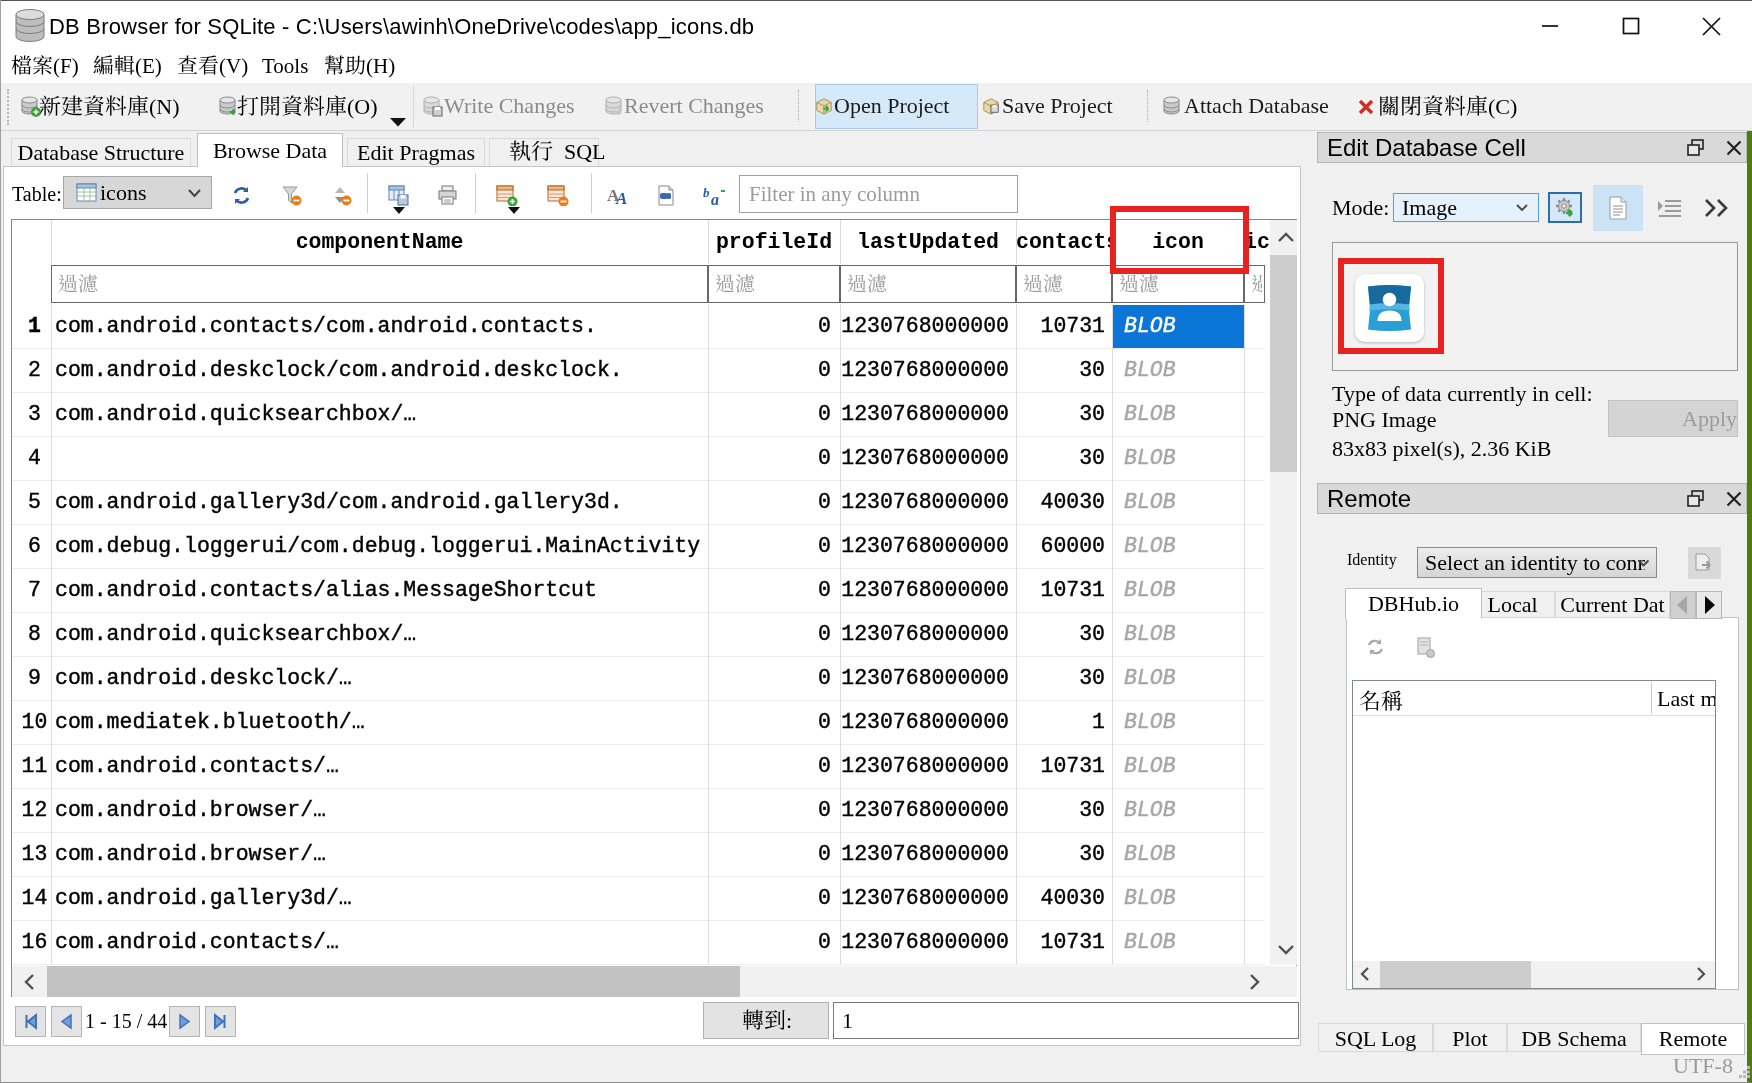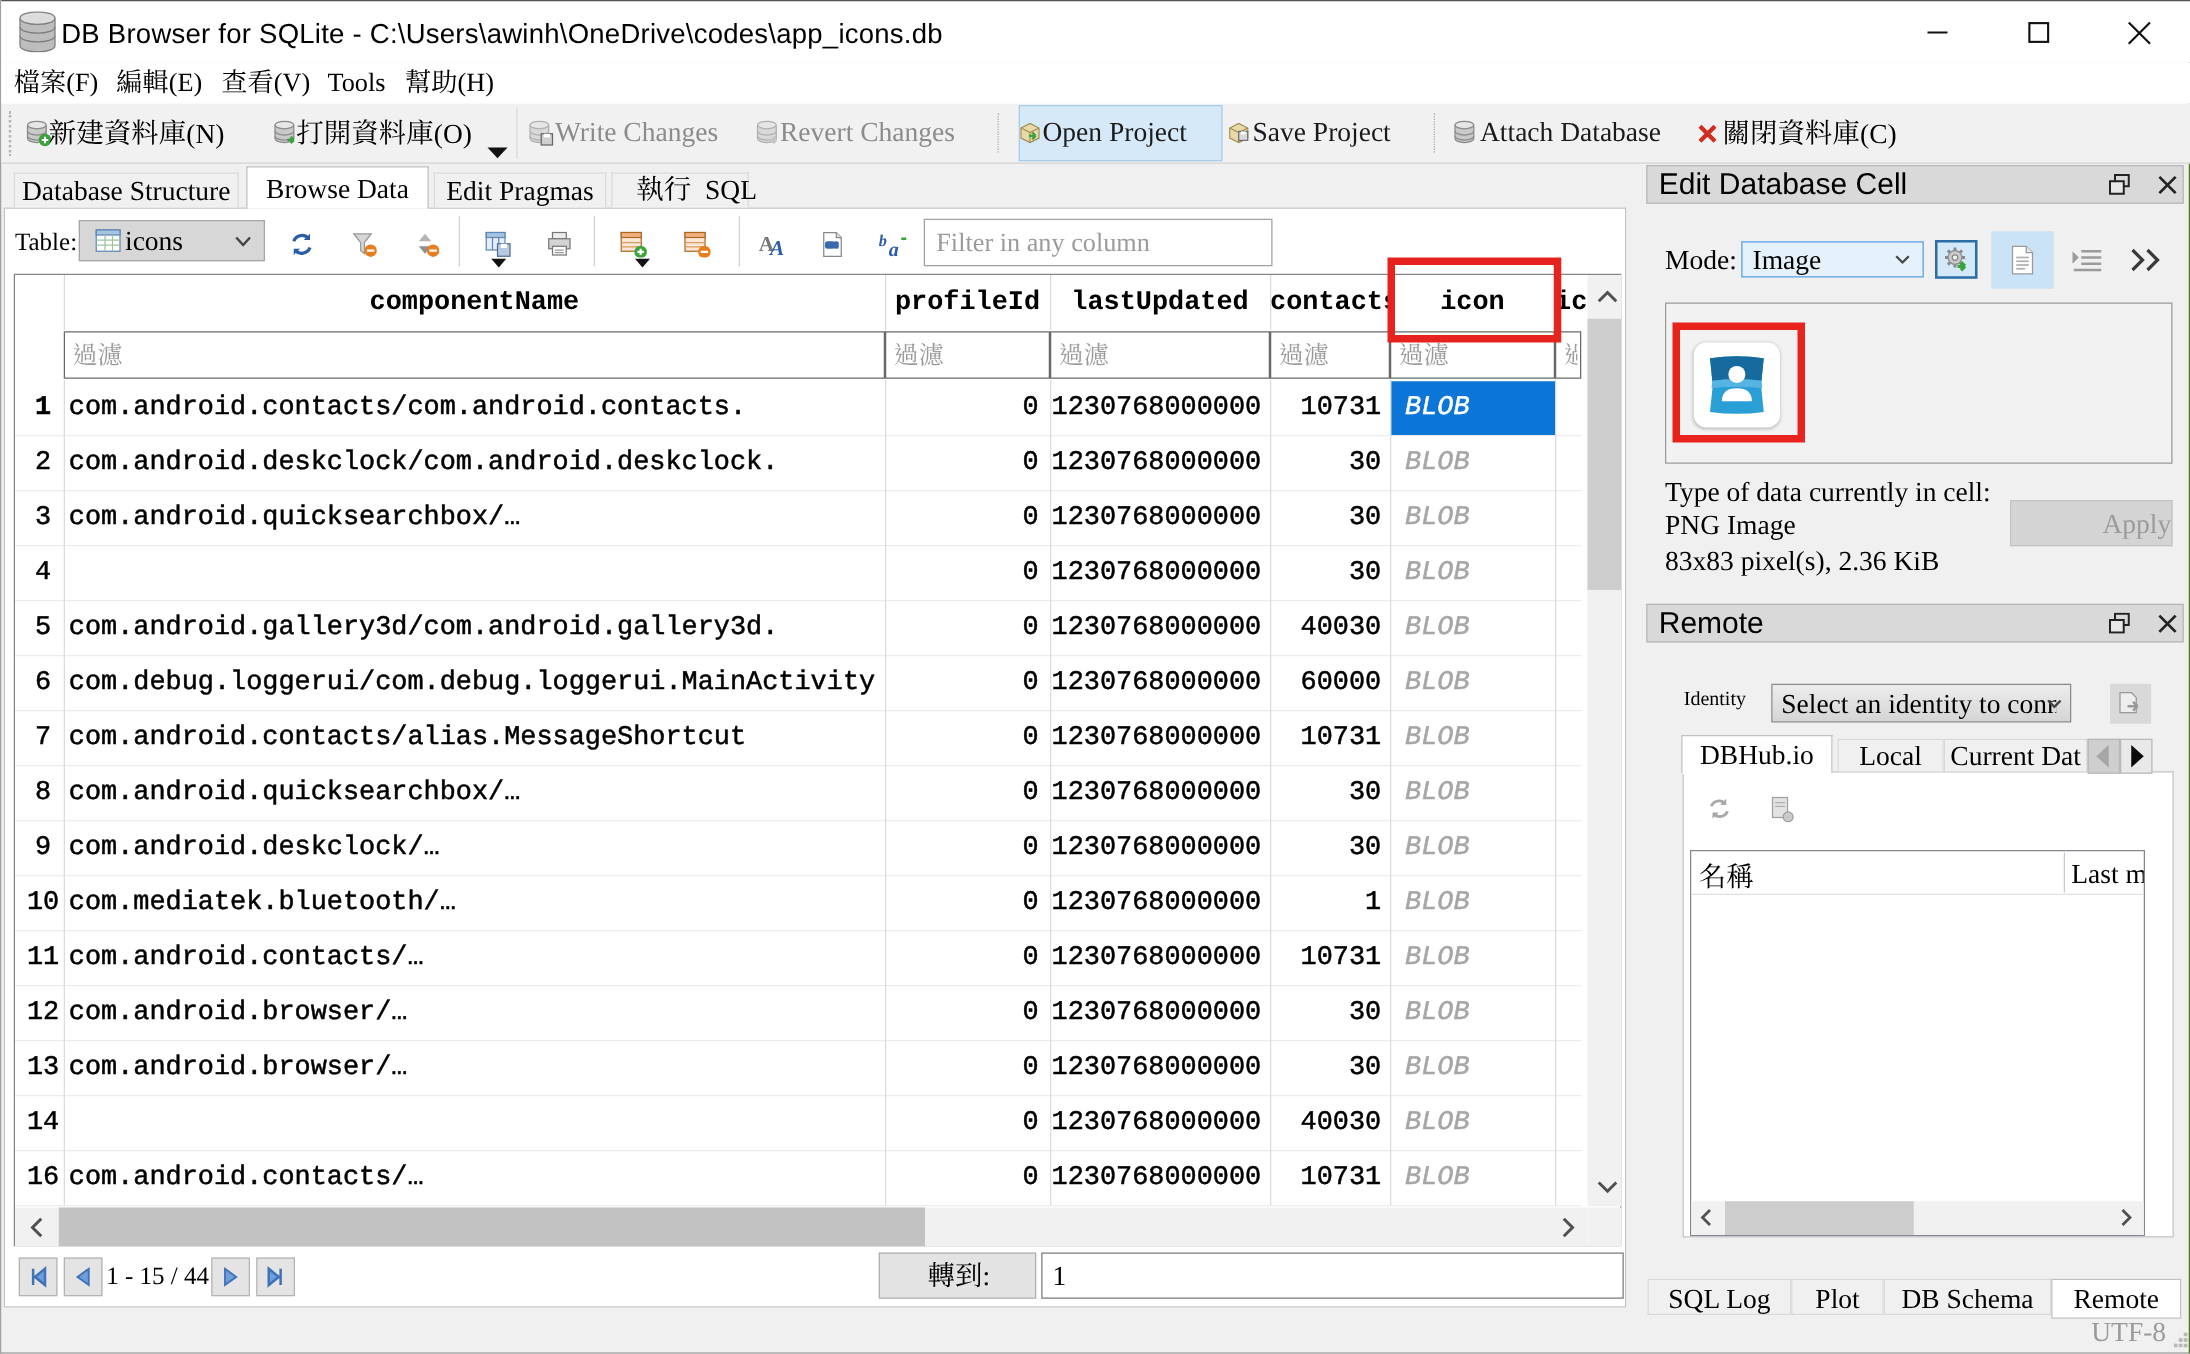--- a/index.html
+++ b/index.html
@@ -1,19 +1,19 @@
 <!DOCTYPE html>
 <html><head>
 <meta charset="utf-8">
 <style>
 * { margin:0; padding:0; box-sizing:border-box; }
 html,body { width:1752px; height:1083px; overflow:hidden; background:#f0f0f0;
   font-family:"Liberation Serif", serif; }
 .abs { position:absolute; }
-#win { position:relative; width:1752px; height:1083px; border-left:1px solid #a0a0a0; border-right:1px solid #4d7c0f; border-bottom:1px solid #8a8a8a; }
+#win { position:relative; width:1752px; height:1083px; border-left:1px solid #a0a0a0; border-right:5px solid #4d7c0f; border-bottom:1px solid #8a8a8a; }
 
 #titlebar { left:0; top:0; width:1752px; height:50px; background:#ffffff; border-top:1px solid #555; }
 #title-text { left:48px; top:0; height:50px; line-height:53px; font-family:"Liberation Sans",sans-serif; font-size:22px; color:#000; letter-spacing:0.2px; }
 
 #menubar { left:0; top:50px; width:1752px; height:33px; background:#ffffff; font-size:21px; color:#000; }
 
 #toolbar { left:0; top:83px; width:1752px; height:48px; background:#f1f1f1; border-bottom:1px solid #d4d4d4; font-size:22px; color:#1a1a1a; }
 .tbtn { position:absolute; top:0; height:46px; line-height:46px; white-space:nowrap; }
 .tsep { position:absolute; top:7px; height:32px; border-left:1px dotted #aaa; }
 
@@ -415,20 +415,21 @@
 <div class="drow blob" style="left:1112px;top:568px">BLOB</div>
 <div class="gline" style="left:0;top:612px;width:1253px;height:1px"></div>
 <div class="rownum" style="top:612px;">13</div>
 <div class="drow" style="left:43px;top:612px">com.android.browser/…</div>
 <div class="drow num" style="left:696px;top:612px;width:123px">0</div>
 <div class="drow num" style="left:828px;top:612px;width:169px">1230768000000</div>
 <div class="drow num" style="left:1004px;top:612px;width:89px">30</div>
 <div class="drow blob" style="left:1112px;top:612px">BLOB</div>
 <div class="gline" style="left:0;top:656px;width:1253px;height:1px"></div>
 <div class="rownum" style="top:656px;">14</div>
+<div class="drow" style="left:43px;top:656px">com.android.gallery3d/…</div>
 <div class="drow num" style="left:696px;top:656px;width:123px">0</div>
 <div class="drow num" style="left:828px;top:656px;width:169px">1230768000000</div>
 <div class="drow num" style="left:1004px;top:656px;width:89px">40030</div>
 <div class="drow blob" style="left:1112px;top:656px">BLOB</div>
 <div class="gline" style="left:0;top:700px;width:1253px;height:1px"></div>
 <div class="rownum" style="top:700px;">16</div>
 <div class="drow" style="left:43px;top:700px">com.android.contacts/…</div>
 <div class="drow num" style="left:696px;top:700px;width:123px">0</div>
 <div class="drow num" style="left:828px;top:700px;width:169px">1230768000000</div>
 <div class="drow num" style="left:1004px;top:700px;width:89px">10731</div>
@@ -569,21 +570,21 @@
 <svg style="position:absolute;right:6px;top:11px" width="13" height="9" viewBox="0 0 13 9">
         <path d="M1.5 1.5 l5 5 l5 -5" stroke="#444" stroke-width="1.8" fill="none"></path>
       </svg>
     </div>
 <div class="abs" style="left:1687px;top:547px;width:33px;height:32px;background:#d9d9d9"></div>
 <svg class="abs" style="left:1694px;top:553px" width="19" height="20" viewBox="0 0 19 20">
       <path d="M1 1 h9 l4 4 v12 h-13 z" fill="#eee" stroke="#999"></path>
       <path d="M7 12 h8 m0 0 l-3.5 -3.5 m3.5 3.5 l-3.5 3.5" stroke="#999" stroke-width="2" fill="none"></path>
     </svg>
 <div class="abs" style="left:1345px;top:617px;width:393px;height:373px;background:#ffffff;border:1px solid #c0c0c0"></div>
-<div class="rtab active" style="left:1344px;top:588px;width:121px;height:31px;border-bottom:1px solid #fff;z-index:3;line-height:30px">DBHub.io</div>
+<div class="rtab active" style="left:1344px;top:588px;width:137px;height:31px;border-bottom:1px solid #fff;z-index:3;line-height:30px">DBHub.io</div>
 <div class="rtab" style="left:1469px;top:591px;width:85px;height:27px;line-height:26px">Local</div>
 <div class="rtab" style="left:1554px;top:591px;width:115px;height:27px;line-height:26px;overflow:hidden">Current Dat</div>
 <div class="abs" style="left:1669px;top:591px;width:26px;height:28px;background:#cfcfcf;border:1px solid #b8b8b8"></div>
 <svg class="abs" style="left:1672px;top:594px" width="20" height="22">
       <path d="M14 2 v18 l-10 -9 z" fill="#a6a6a6"></path>
     </svg>
 <div class="abs" style="left:1695px;top:591px;width:26px;height:28px;background:#e9e9e9;border:1px solid #b8b8b8"></div>
 <svg class="abs" style="left:1699px;top:594px" width="20" height="22">
       <path d="M5 2 v18 l10 -9 z" fill="#0a0a0a"></path>
     </svg>

